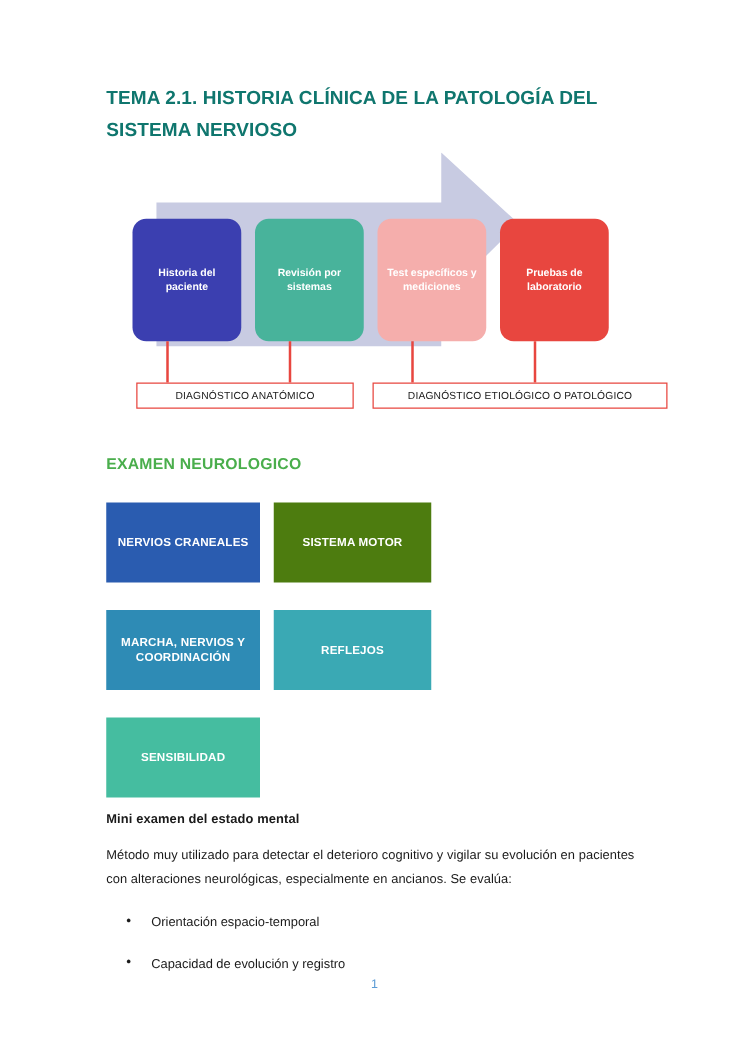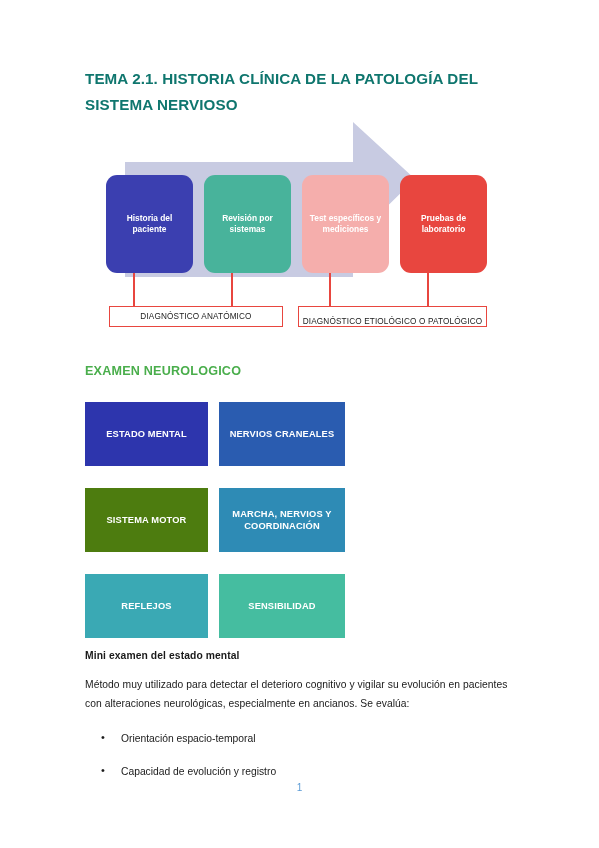--- a/index.html
+++ b/index.html
@@ -231,32 +231,29 @@
     </div>
 
     <div class="conn" style="left:48px; top:153px; height:34px;"></div>
     <div class="conn" style="left:146px; top:153px; height:34px;"></div>
     <div class="conn" style="left:244px; top:153px; height:34px;"></div>
     <div class="conn" style="left:342px; top:153px; height:34px;"></div>
 
     <div class="diag-label" style="left:24px; top:186px; width:174px;">
       <span>DIAGNÓSTICO ANATÓMICO</span>
     </div>
-    <div class="diag-label" style="left:213px; top:186px; width:189px;align-items:flex-end;">
+    <div class="diag-label" style="left:213px; top:186px; width:236px;">
       <span>DIAGNÓSTICO ETIOLÓGICO O PATOLÓGICO</span>
     </div>
 
   </div>
 
   <div class="section-heading">EXAMEN NEUROLOGICO</div>
 
   <div class="exam-grid">
-    <div class="exam-cell ec-0">
-      <span>ESTADO MENTAL</span>
-    </div>
     <div class="exam-cell ec-1">
       <span>NERVIOS CRANEALES</span>
     </div>
     <div class="exam-cell ec-2">
       <span>SISTEMA MOTOR</span>
     </div>
     <div class="exam-cell ec-3">
       <span>MARCHA, NERVIOS Y COORDINACIÓN</span>
     </div>
     <div class="exam-cell ec-4">

